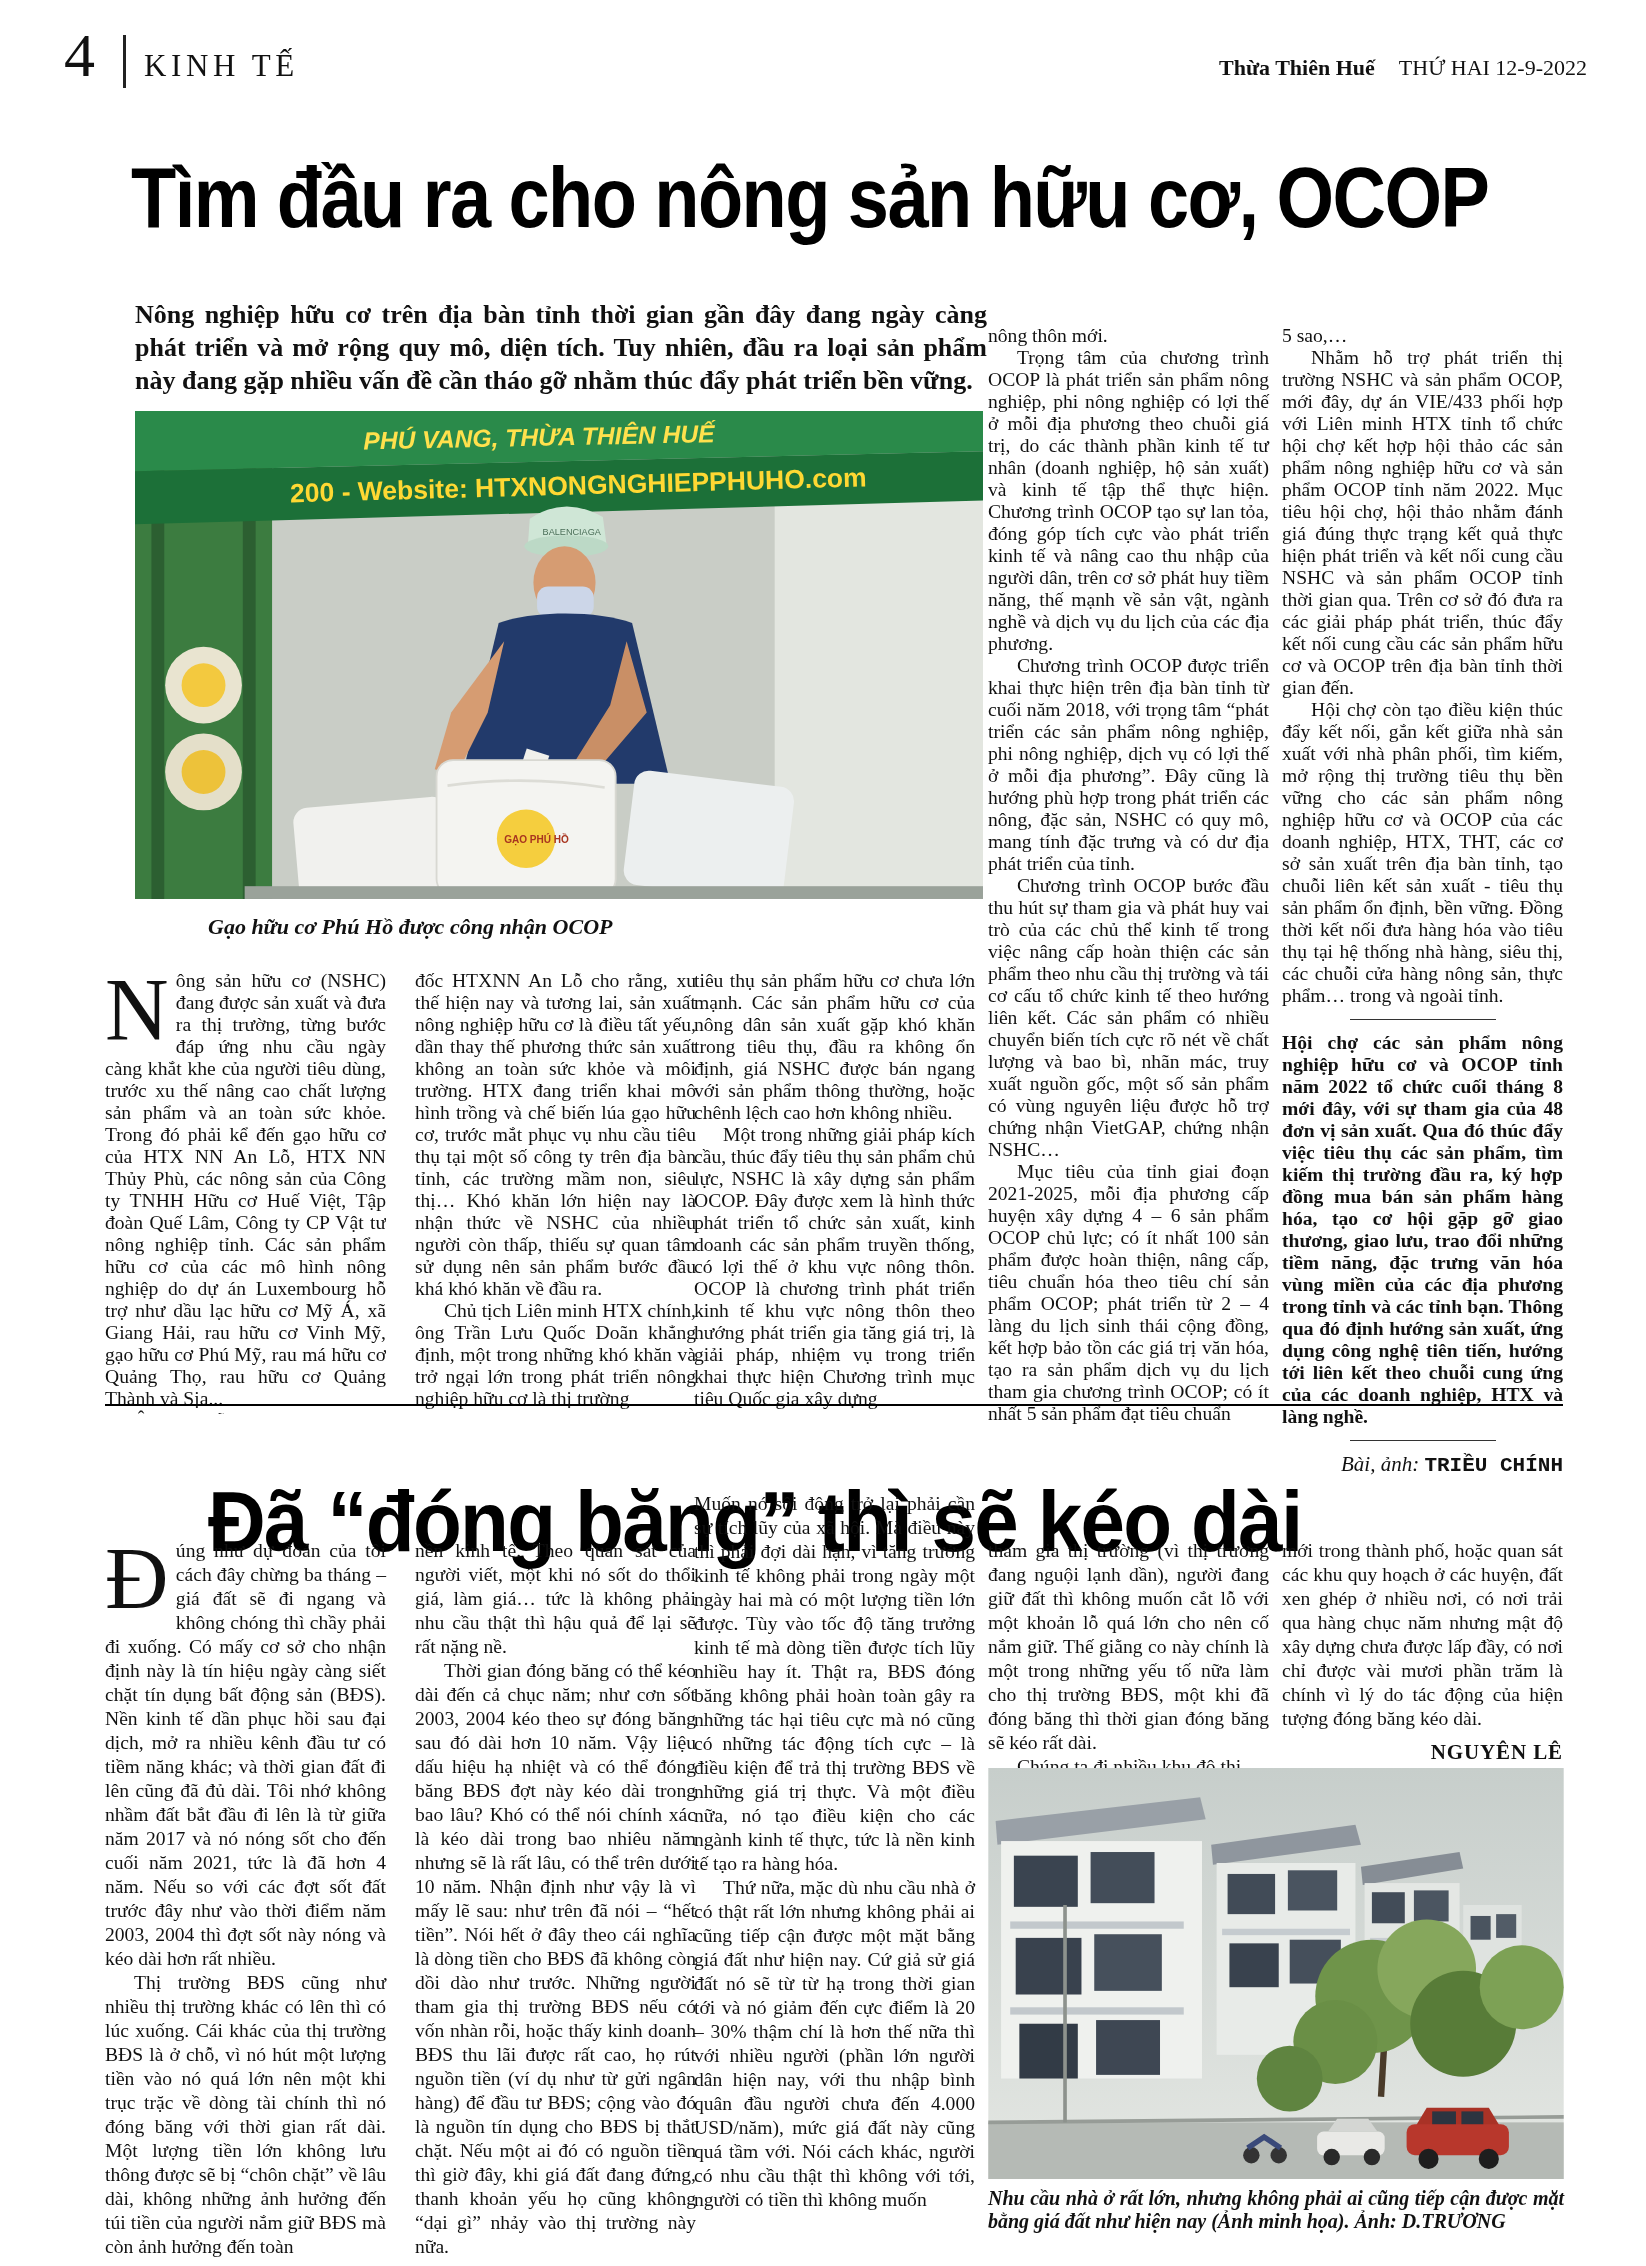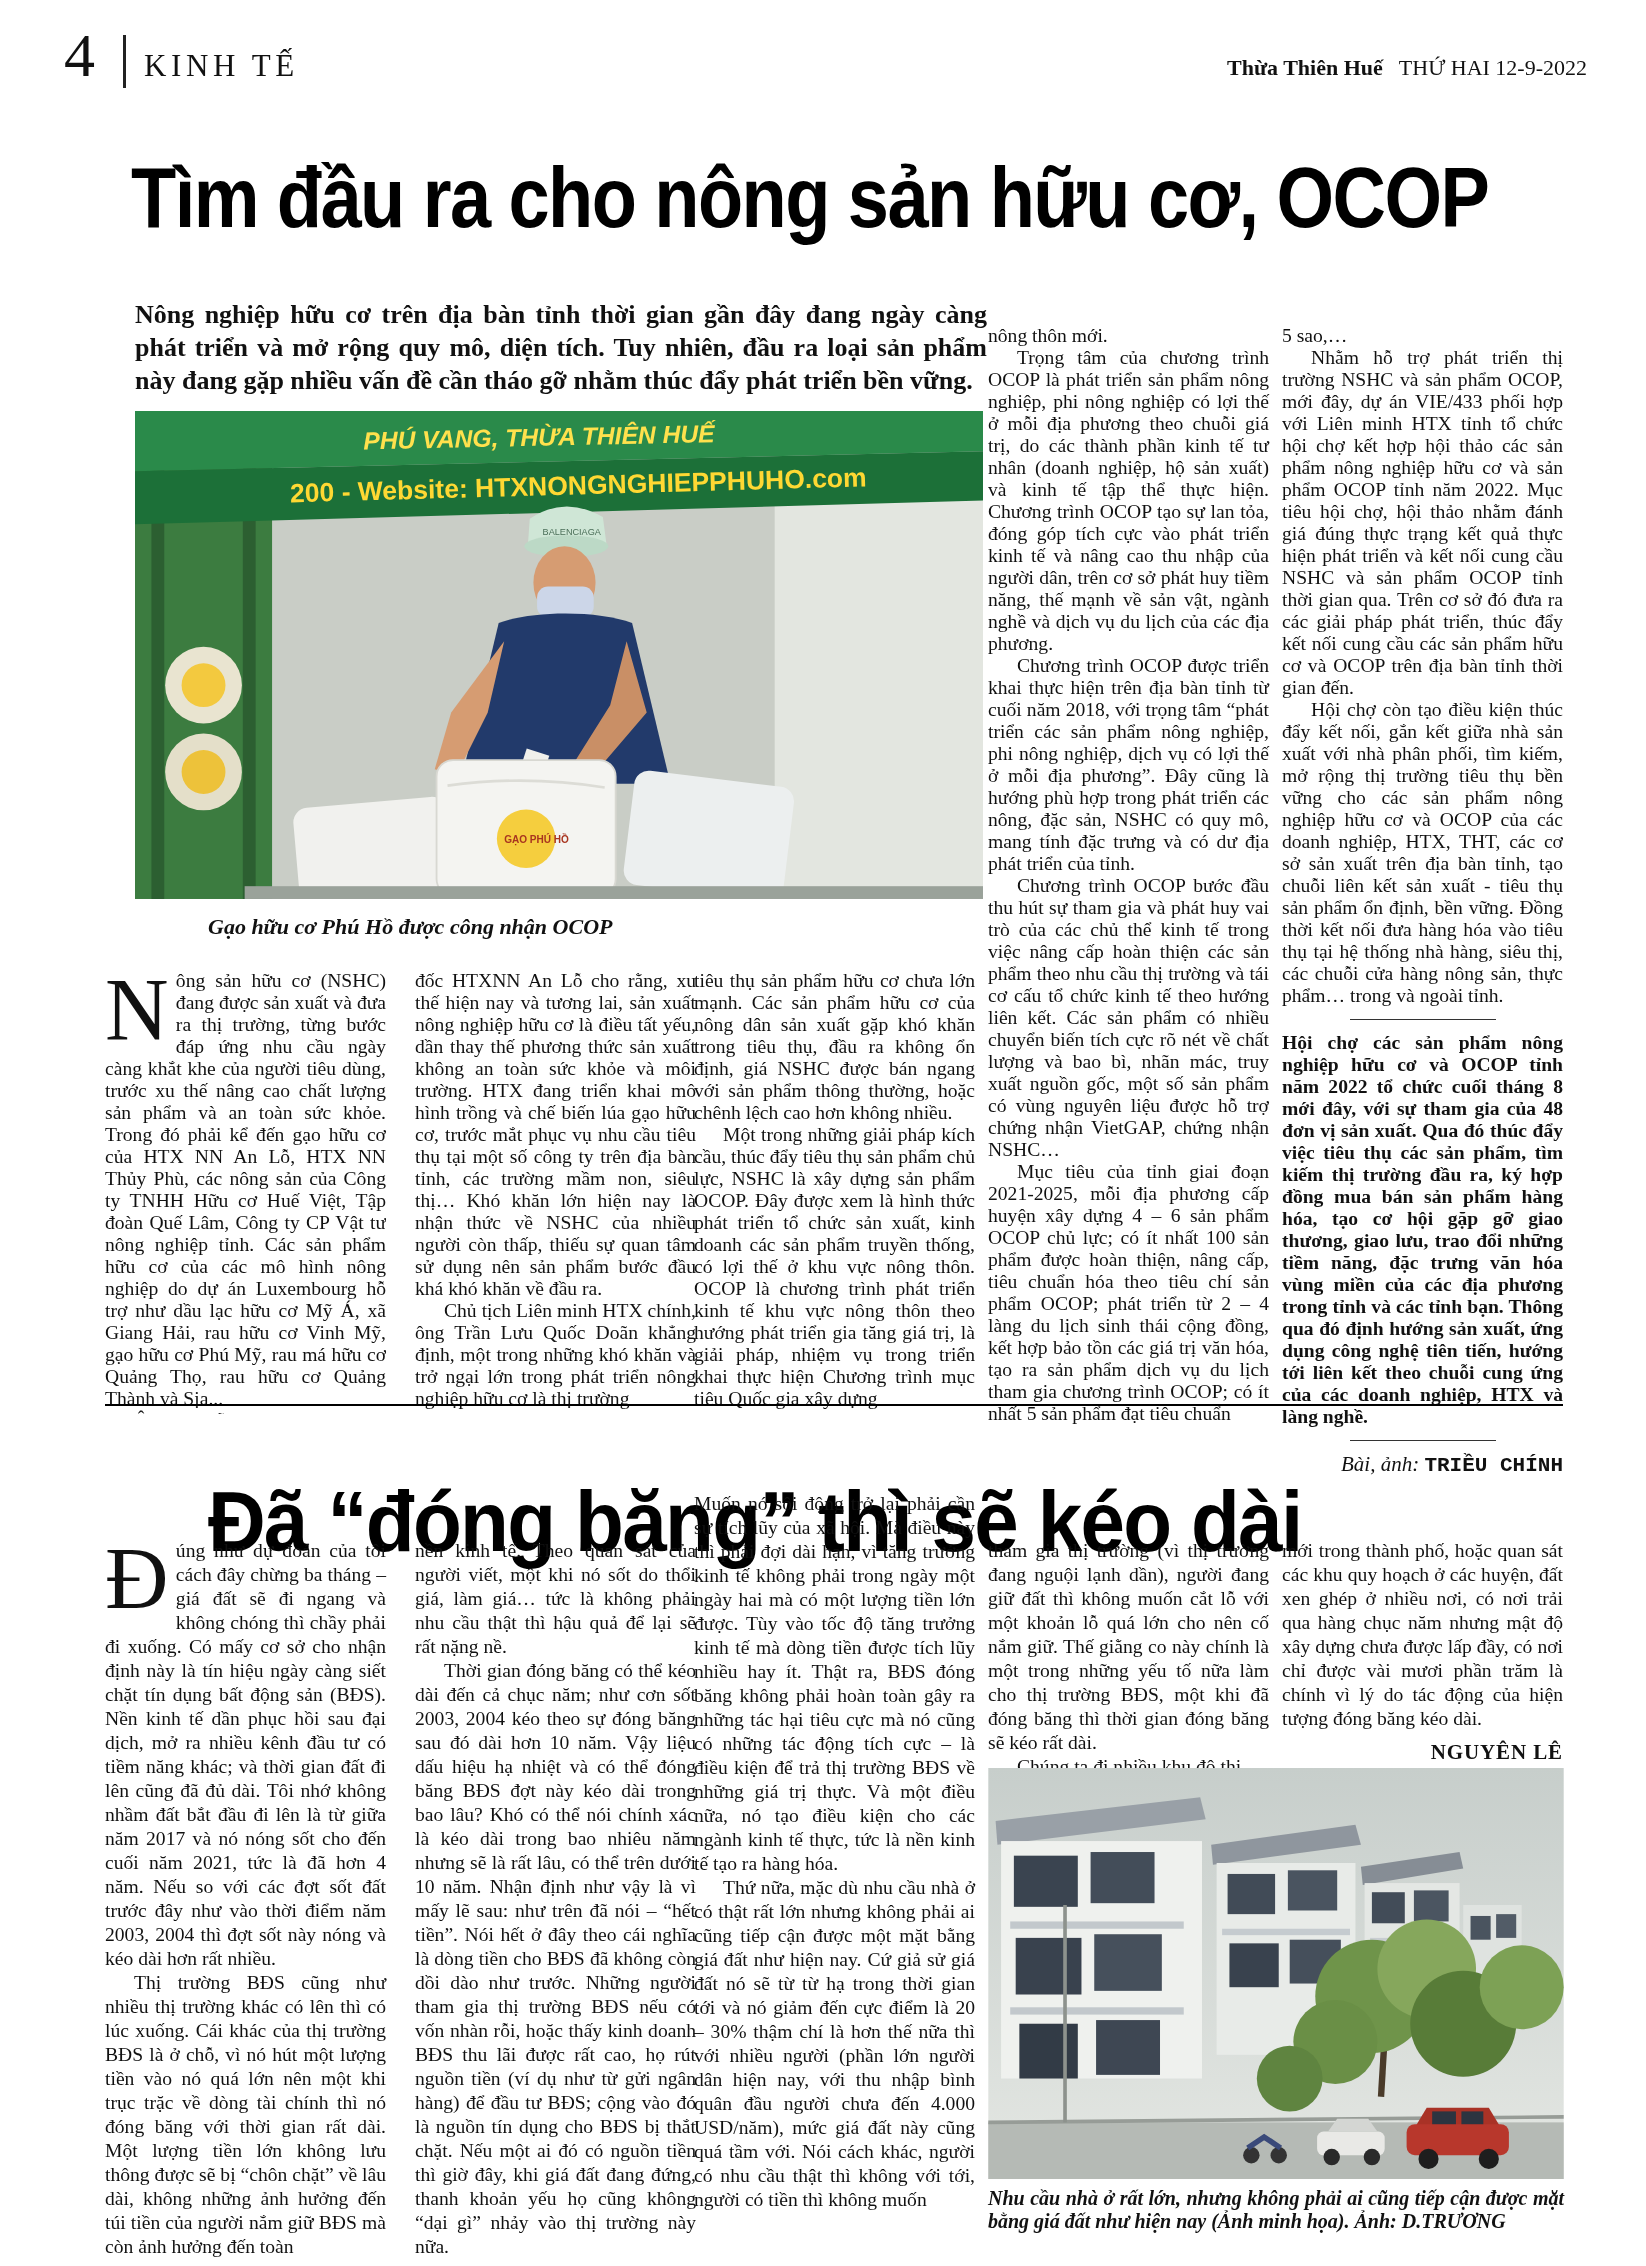--- a/index.html
+++ b/index.html
@@ -4,21 +4,21 @@
 <style>
   html,body{margin:0;padding:0;background:#ddd;}
   .page{position:relative;width:1647px;height:2267px;background:#fff;color:#111;
         font-family:"Liberation Serif",serif;overflow:hidden;}
 
   
   .pagenum{position:absolute;left:64px;top:24px;font-size:62px;line-height:1;}
   .pagenum-rule{position:absolute;left:123px;top:35px;width:2.7px;height:53px;background:#222;}
   .section{position:absolute;left:144px;top:48px;font-size:31px;letter-spacing:4.6px;}
   .masthead{position:absolute;right:60px;top:55px;font-size:22px;white-space:nowrap;}
-  .masthead .brand{font-weight:bold;margin-right:16px;}
+  .masthead .brand{font-weight:bold;margin-right:24px;}
 
   
   .headline{position:absolute;font-family:"Liberation Sans",sans-serif;font-weight:800;
             white-space:nowrap;letter-spacing:-1.8px;color:#000;transform-origin:left top;}
   .headline1{left:131px;top:90px;font-size:86px;transform:scaleX(0.86);}
   .headline2{left:208px;top:1414px;font-size:86px;transform:scaleX(0.93);}
 
   
   .lead{position:absolute;left:135px;top:298px;width:852px;font-weight:bold;
         font-size:26px;line-height:33px;text-align:justify;margin:0;}

